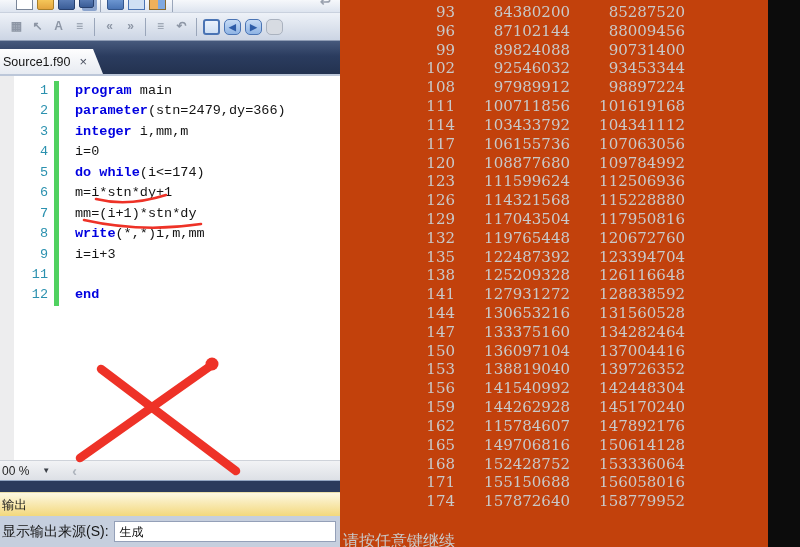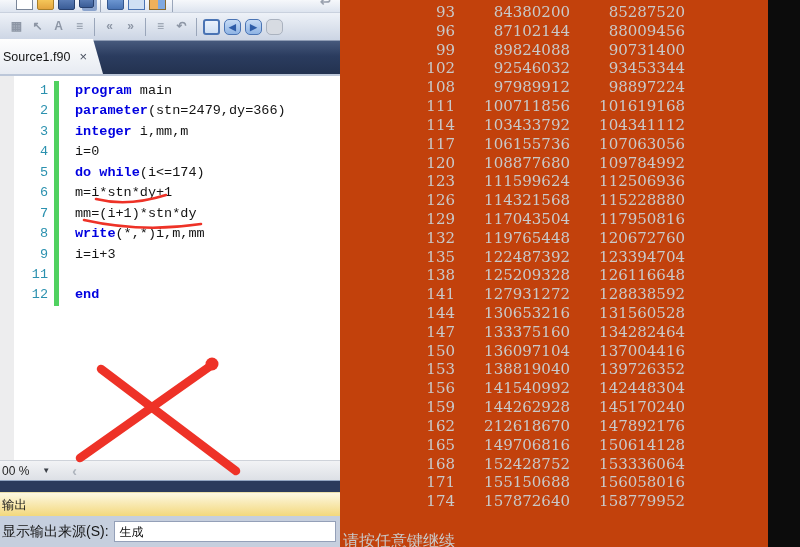--- a/index.html
+++ b/index.html
@@ -25,21 +25,21 @@
   .ic.find-in-files{background:linear-gradient(#7fa8e0,#4a74b4);border:1px solid #35588f;border-radius:2px;}
   .ic.window{background:#cfe0f4;border:1px solid #4a74b4;}
   .ic.window-split{background:linear-gradient(90deg,#f0b05a 50%,#7fa8e0 50%);border:1px solid #8a6a2f;}
   .ic.navigate-back{color:#9aa2af;font-size:13px;margin-right:6px;}
   .ic.box-selection{border:2px solid #4a74b4;border-radius:3px;background:linear-gradient(#eaf2fc,#cfe0f4);}
   .ic.comment-out,.ic.uncomment{background:linear-gradient(#c6dbf5,#8fb4e4);border:1px solid #4a74b4;
        border-radius:5px;color:#2d5ca8;font-size:9px;line-height:14px;}
   .ic.comment-disabled{background:#d7dbe2;border:1px solid #aab2bf;border-radius:5px;}
   .tabstrip{top:41px;height:35px;background:linear-gradient(180deg,#46597c,#2b3c5f 45%,#233250);
        border-bottom:2px solid #bcc7d9;box-sizing:border-box;}
-  .tab{position:absolute;left:0;bottom:0;height:35px;padding:0 16px 0 3px;display:flex;align-items:center;
+  .tab{position:absolute;left:0;bottom:0;height:25px;padding:0 16px 0 3px;display:flex;align-items:center;
        background:linear-gradient(#fefefe,#e7ebf2);clip-path:polygon(0 0,calc(100% - 10px) 0,100% 100%,0 100%);
        font-size:12.5px;color:#151515;}
   .tabx{margin-left:9px;color:#4a5160;font-size:13px;line-height:13px;}
   
   .editor{top:76px;height:384px;background:#fff;overflow:hidden;}
   .margin-strip{position:absolute;left:0;top:0;bottom:0;width:14px;background:#ededee;}
   .lines{position:absolute;left:0;top:5px;right:0;}
   .cl{display:flex;height:20.45px;line-height:20.45px;white-space:pre;}
   .ln{width:48px;text-align:right;color:#2B91AF;flex:none;
       font-family:"Liberation Mono","DejaVu Sans Mono",monospace;font-size:13.5px;}
@@ -167,21 +167,21 @@
         <div class="crow"><span class="c1">132</span><span class="c2">119765448</span><span class="c3">120672760</span></div>
         <div class="crow"><span class="c1">135</span><span class="c2">122487392</span><span class="c3">123394704</span></div>
         <div class="crow"><span class="c1">138</span><span class="c2">125209328</span><span class="c3">126116648</span></div>
         <div class="crow"><span class="c1">141</span><span class="c2">127931272</span><span class="c3">128838592</span></div>
         <div class="crow"><span class="c1">144</span><span class="c2">130653216</span><span class="c3">131560528</span></div>
         <div class="crow"><span class="c1">147</span><span class="c2">133375160</span><span class="c3">134282464</span></div>
         <div class="crow"><span class="c1">150</span><span class="c2">136097104</span><span class="c3">137004416</span></div>
         <div class="crow"><span class="c1">153</span><span class="c2">138819040</span><span class="c3">139726352</span></div>
         <div class="crow"><span class="c1">156</span><span class="c2">141540992</span><span class="c3">142448304</span></div>
         <div class="crow"><span class="c1">159</span><span class="c2">144262928</span><span class="c3">145170240</span></div>
-        <div class="crow"><span class="c1">162</span><span class="c2">212618670</span><span class="c3">147892176</span></div>
+        <div class="crow"><span class="c1">162</span><span class="c2">115784607</span><span class="c3">147892176</span></div>
         <div class="crow"><span class="c1">165</span><span class="c2">149706816</span><span class="c3">150614128</span></div>
         <div class="crow"><span class="c1">168</span><span class="c2">152428752</span><span class="c3">153336064</span></div>
         <div class="crow"><span class="c1">171</span><span class="c2">155150688</span><span class="c3">156058016</span></div>
         <div class="crow"><span class="c1">174</span><span class="c2">157872640</span><span class="c3">158779952</span></div>
       </div>
     <div class="cfooter">请按任意键继续</div>
   </div>
 </div>
 
 </body></html>

